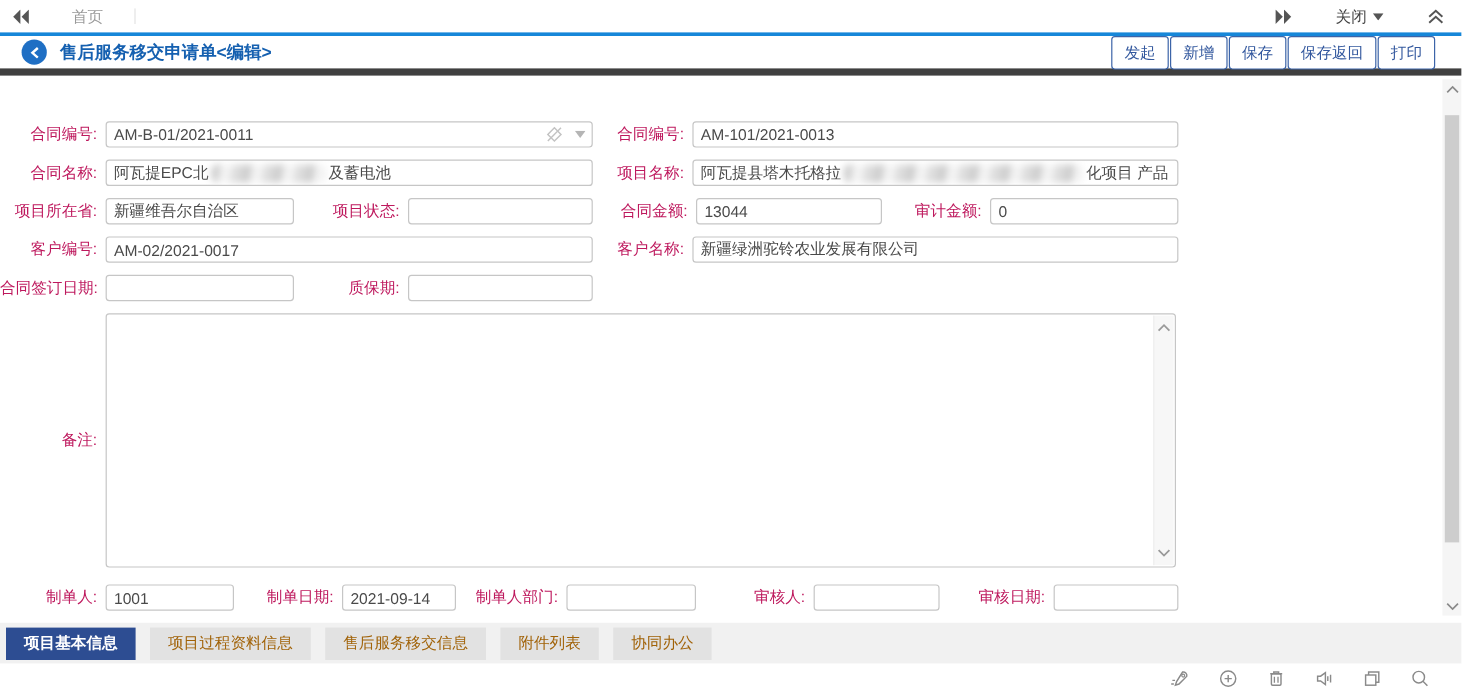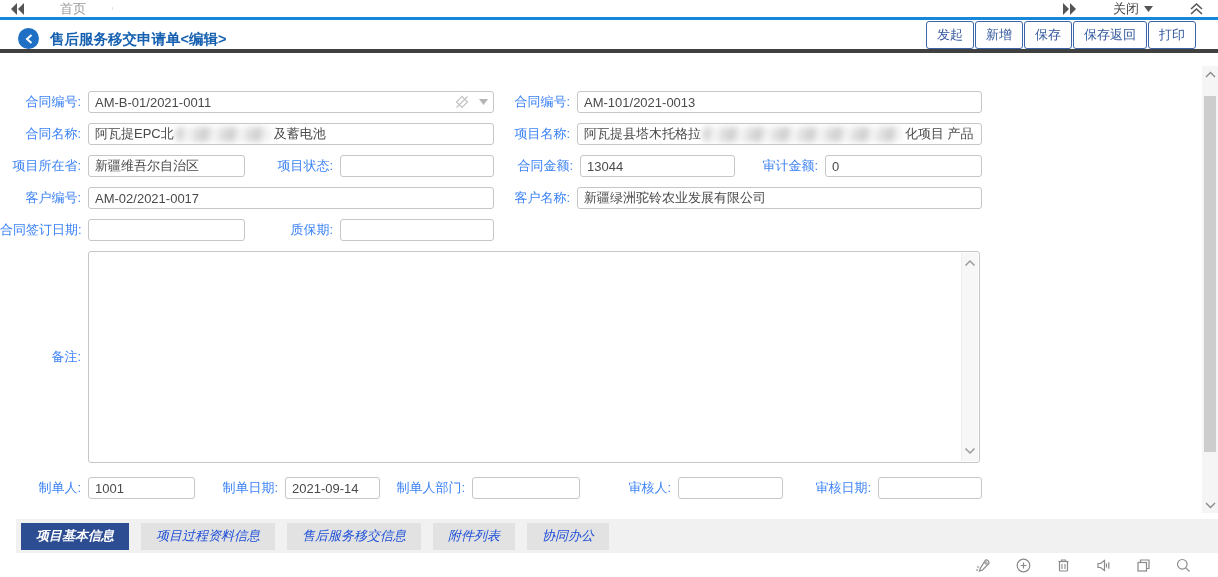--- a/index.html
+++ b/index.html
@@ -1,58 +1,58 @@
 <!DOCTYPE html>
 <html><head>
 <meta charset="utf-8">
 <style>
   * { margin:0; padding:0; box-sizing:border-box; }
   html,body { width:1218px; height:577px; overflow:hidden; background:#fff;
     font-family:"Liberation Sans","DejaVu Sans",sans-serif; }
   .app { position:relative; width:1218px; height:577px; background:#fff; }
 
   
-  .tabbar { height:20px; border-bottom:3px solid #1687d9; display:flex; align-items:stretch; background:#fff; }
+  .tabbar { height:30px; border-bottom:3px solid #1687d9; display:flex; align-items:stretch; background:#fff; }
   .tab-scroll { width:34px; display:flex; align-items:center; justify-content:center; cursor:pointer; }
   .tab { padding:0 26px; display:flex; align-items:center; font-size:13px; color:#9a9a9a; cursor:pointer; white-space:nowrap; }
   .tab.active { background:#1687d9; color:#fff; padding:0 16px; }
   .tab.active .close-x { margin-left:9px; font-size:12px; color:#eaf4fd; }
   .vsep { width:1px; background:#e3e3e3; margin:7px 0; }
   .tabbar-right { margin-left:auto; display:flex; align-items:center; gap:36px; padding-right:14px; }
   .close-menu { font-size:13px; color:#444; display:flex; align-items:center; gap:5px; cursor:pointer; }
 
   
-  .pagehead { height:33px; display:flex; align-items:flex-end; padding:0 10px 0 18px; border-bottom:4px solid #404040; }
+  .pagehead { height:33px; display:flex; align-items:center; padding:0 10px 0 18px; border-bottom:6px solid #404040; }
   .back-btn { width:21px; height:21px; border-radius:50%; background:#1f6fc4; display:flex; align-items:center; justify-content:center; cursor:pointer; flex:none; }
   .page-title { margin-left:11px; font-size:14.5px; font-weight:bold; color:#1560b0; }
   .head-actions { margin-left:auto; display:flex; gap:1px; padding-right:12px; }
   .hbtn { background:#fff; border:1px solid #3c64a8; color:#33589e; font-size:13px; border-radius:3px; padding:4px 10px; cursor:pointer; font-family:inherit; }
 
   
   .form { padding:38px 0 0 0; }
   .row { display:flex; align-items:center; margin-bottom:10px; }
-  .lbl { text-align:right; padding-right:7px; font-size:13px; color:#3b82f6; flex:none; white-space:nowrap; }
+  .lbl { text-align:right; padding-right:7px; font-size:13px; color:#be185d; flex:none; white-space:nowrap; }
   .inp { height:22px; border:1px solid #c6c6c6; border-radius:3px; font-size:13px; color:#4a4a4a; padding:0 6px; flex:none; background:#fff; font-family:inherit; outline:none; }
   .inp-div { height:22px; border:1px solid #c6c6c6; border-radius:3px; font-size:13px; color:#4a4a4a; padding:0 6px; flex:none; background:#fff; display:flex; align-items:center; overflow:hidden; white-space:nowrap; }
   .blurblob { display:inline-block; height:15px; border-radius:5px; margin:0 2px;
     background:repeating-linear-gradient(100deg,#cfcfcf 0 8px,#f3f3f3 8px 18px,#dddddd 18px 26px);
     filter:blur(3px); flex:none; }
   .combo-wrap { position:relative; flex:none; }
   .combo-wrap .inp { width:100%; padding-right:52px; }
   .combo-icons { position:absolute; right:6px; top:0; height:22px; display:flex; align-items:center; gap:10px; }
 
   
   .remark-row { display:flex; align-items:center; margin-bottom:14px; }
   .remark-box { position:relative; width:892px; height:212px; border:1px solid #c6c6c6; border-radius:3px; background:#fff; flex:none; }
   .remark-box textarea { width:calc(100% - 18px); height:100%; border:none; resize:none; outline:none; font-family:inherit; font-size:13px; padding:6px 8px; background:transparent; }
   .fake-scroll { position:absolute; top:1px; right:1px; bottom:1px; width:17px; background:#f7f7f7; border-left:1px solid #eee; display:flex; flex-direction:column; justify-content:space-between; align-items:center; padding:6px 0; }
 
   
-  .bottom-tabs { position:absolute; left:16px; right:0; bottom:24px; height:34px; background:#f1f1f1; display:flex; align-items:center; gap:12px; padding-left:5px;font-style:italic; }
-  .btab { height:27px; padding:0 15px; display:flex; align-items:center; font-size:13px; background:#e2e2e2; color:#1d4ed8; cursor:pointer; white-space:nowrap; }
+  .bottom-tabs { position:absolute; left:0; right:0; bottom:24px; height:34px; background:#f1f1f1; display:flex; align-items:center; gap:12px; padding-left:5px; }
+  .btab { height:27px; padding:0 15px; display:flex; align-items:center; font-size:13px; background:#e2e2e2; color:#a16207; cursor:pointer; white-space:nowrap; }
   .btab.active { background:#2d4d92; color:#fff; font-weight:bold; }
 
   
   .statusbar { position:absolute; left:0; right:0; bottom:0; height:24px; background:#fff; display:flex; align-items:center; justify-content:flex-end; gap:23px; padding-right:26px; }
   .sicon { display:flex; align-items:center; cursor:pointer; }
 
   
   .pscroll { position:absolute; right:0; top:66px; width:16px; height:447px; background:#f5f5f5; }
   .pscroll .arrow { position:absolute; left:0; width:16px; height:16px; display:flex; align-items:center; justify-content:center; }
   .pscroll .thumb { position:absolute; left:2px; top:30px; width:12px; height:356px; background:#cdcdcd; }

